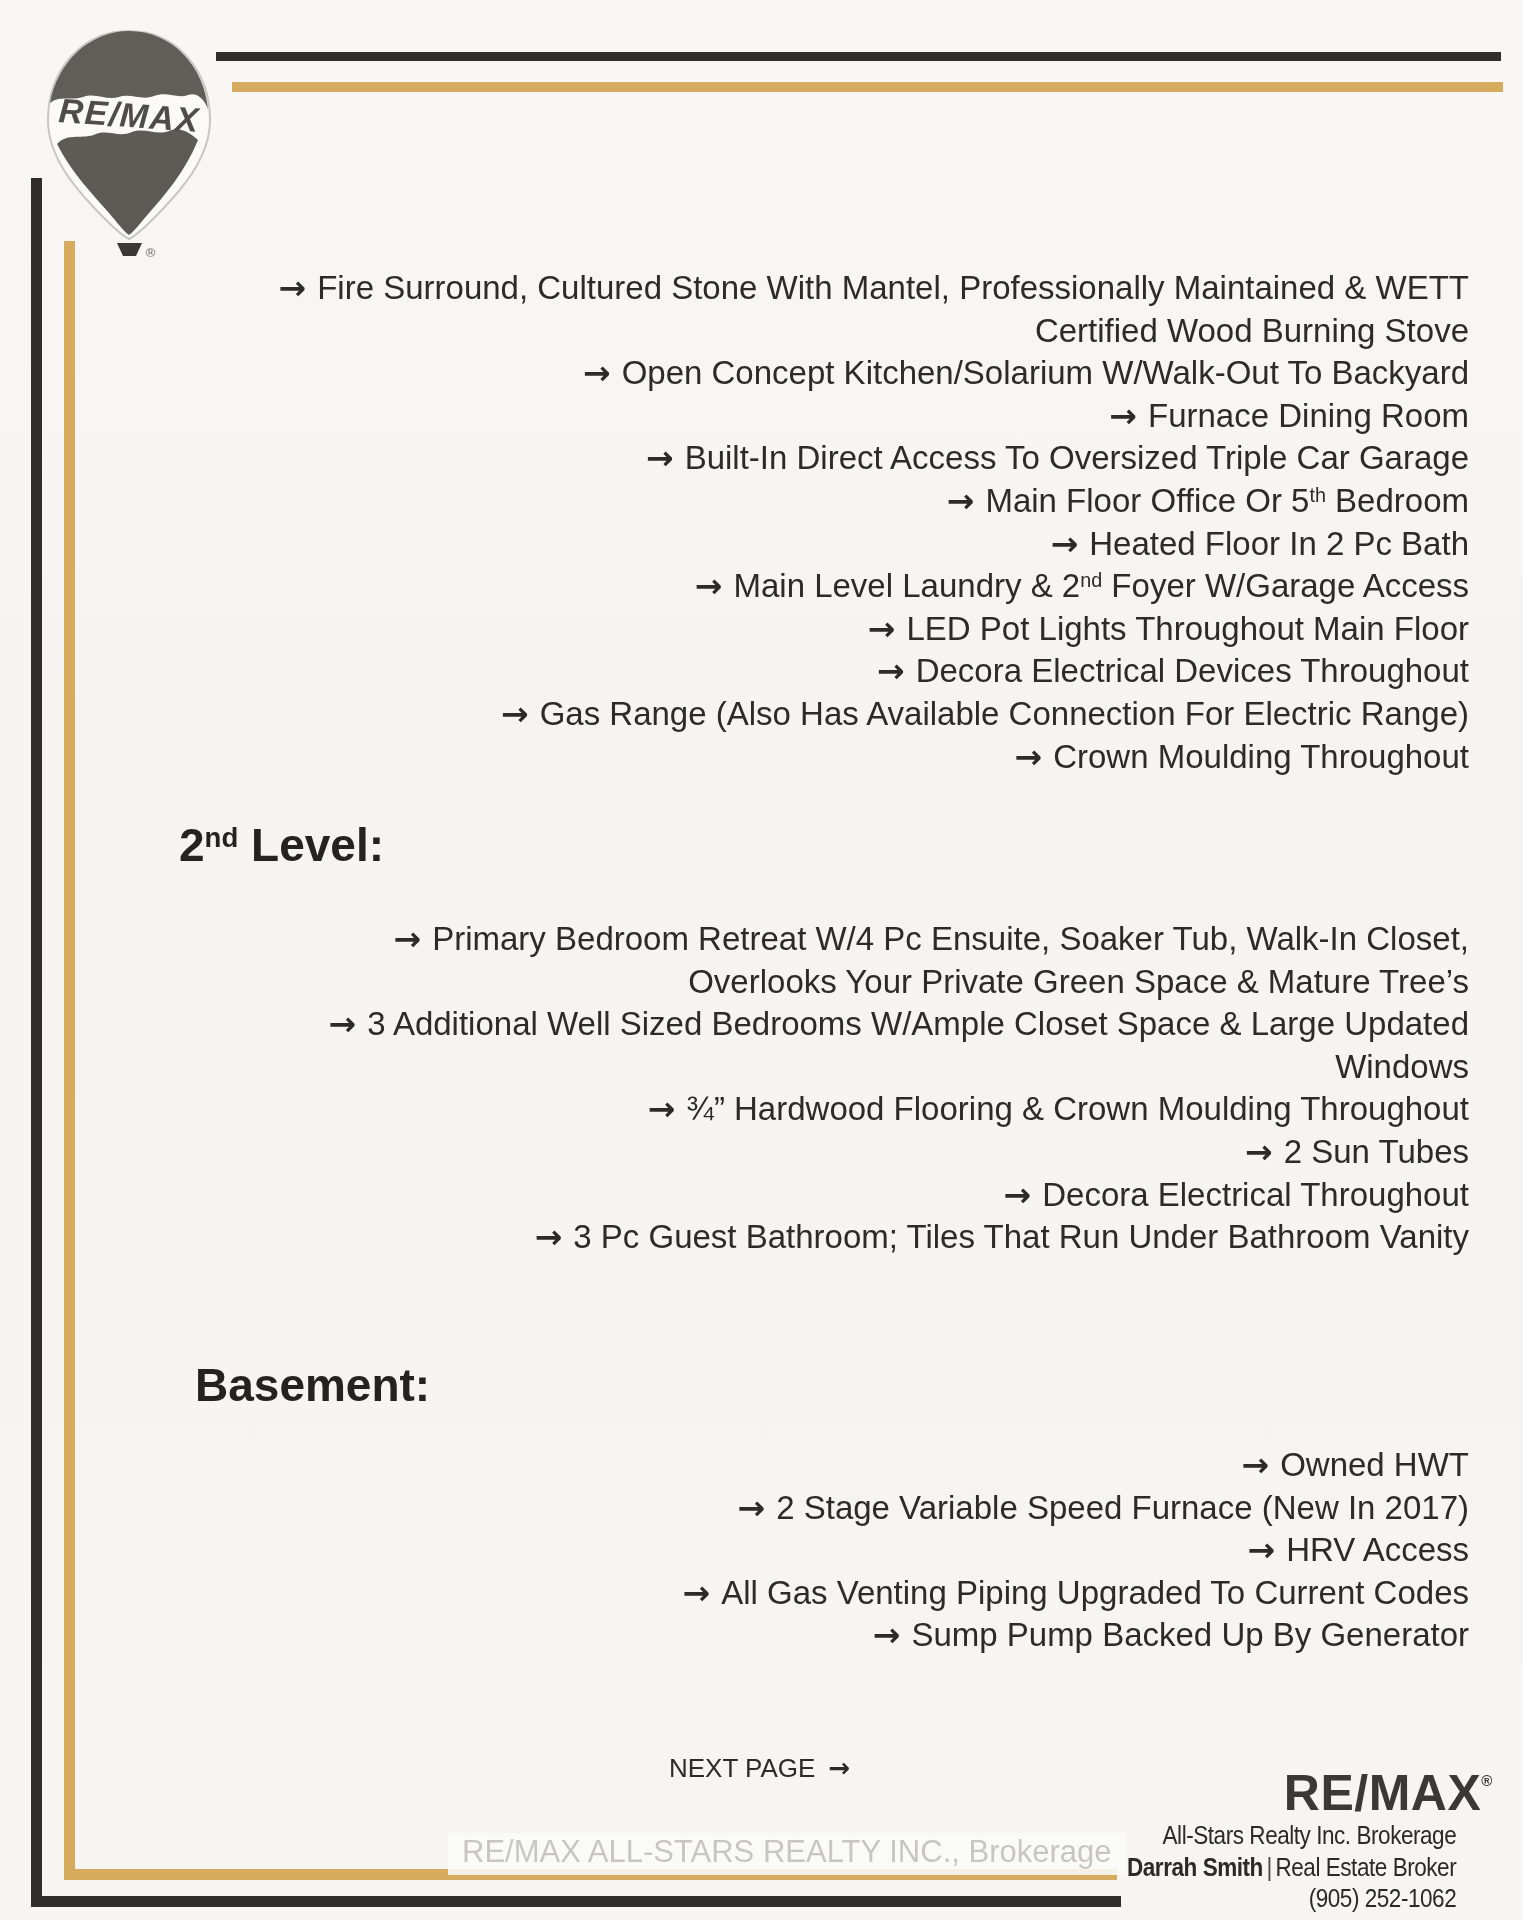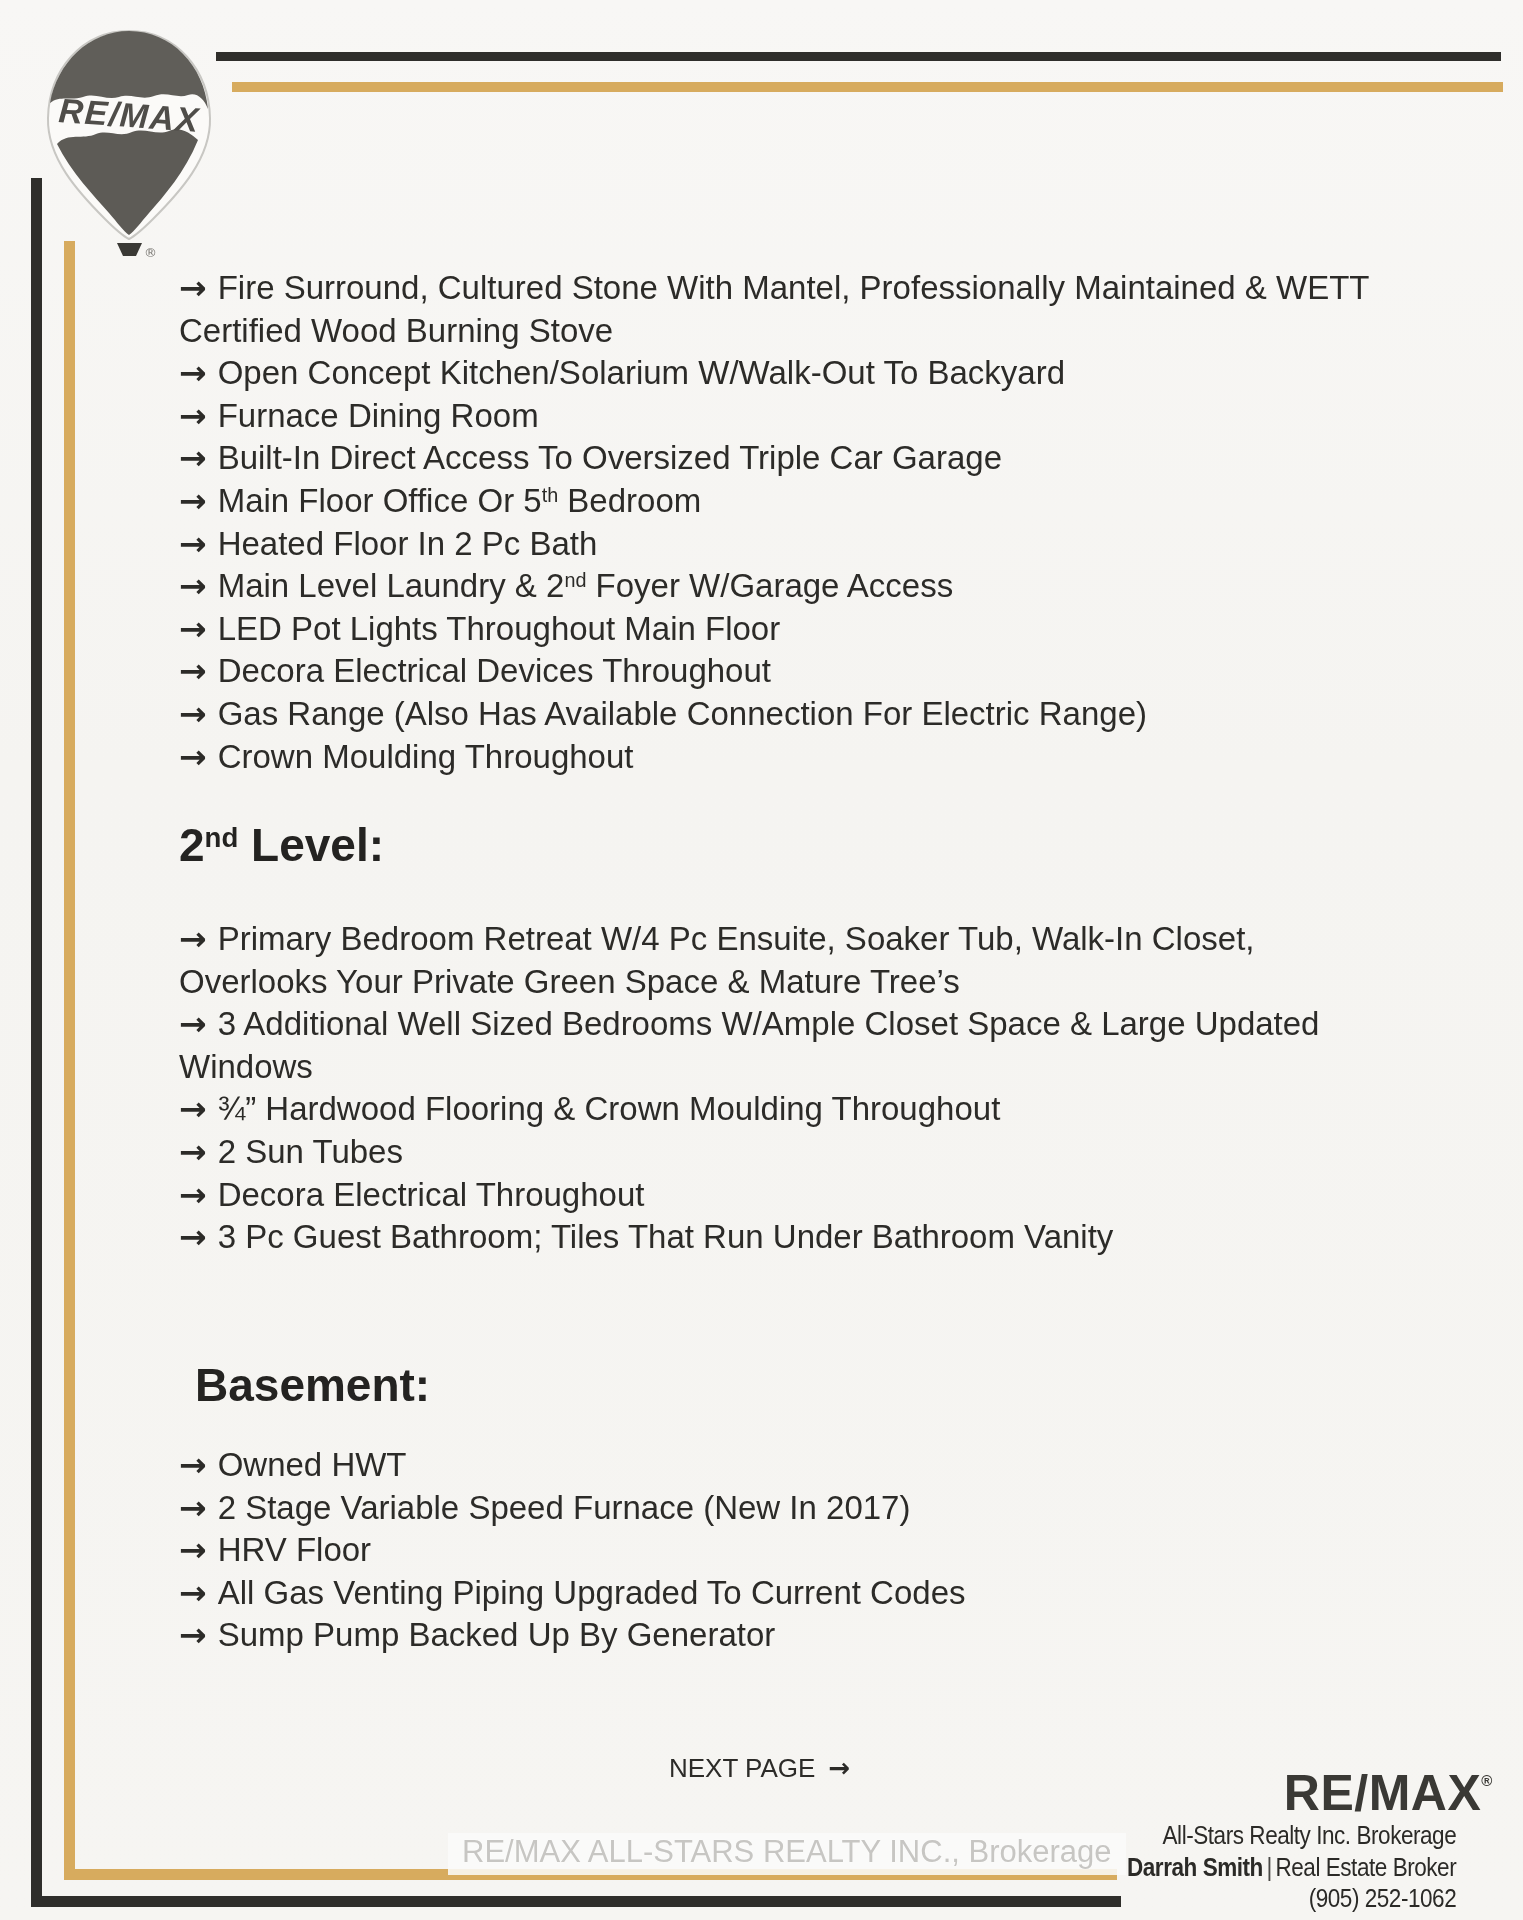--- a/index.html
+++ b/index.html
@@ -22,21 +22,21 @@
   .bar{position:absolute;}
   .top-black{left:216px;top:52px;width:1285px;height:9px;background:var(--ink);}
   .top-gold{left:232px;top:82px;width:1271px;height:10px;background:var(--gold);}
   .left-black{left:31px;top:178px;width:11px;height:1729px;background:var(--ink);}
   .left-gold{left:64px;top:241px;width:11px;height:1639px;background:var(--gold);}
   .bottom-gold{left:64px;top:1869px;width:1053px;height:11px;background:var(--gold);}
   .bottom-black{left:31px;top:1896px;width:1090px;height:11px;background:var(--ink);}
   
   .balloon{position:absolute;left:38px;top:28px;width:182px;height:232px;}
   
-  .sec{position:absolute;left:179px;width:1290px;font-size:33px;line-height:42.6px;color:var(--text);}
+  .sec{position:absolute;left:179px;width:1290px;font-size:33px;line-height:42.6px;color:var(--text);text-align:right;}
   #sec-main{top:267px;}
   #sec-level2{top:918px;}
   #sec-basement{top:1444px;}
   .heading{position:absolute;left:179px;margin:0;font-size:46px;line-height:52px;font-weight:700;color:#242321;}
   #h-level2{top:819px;text-align:center;}
   #h-basement{top:1359px;margin-left:16px;}
   sup{font-size:0.6em;line-height:0;vertical-align:baseline;position:relative;top:-0.5em;}
   .arrow{font-family:"DejaVu Sans",sans-serif;font-weight:700;margin-right:11px;letter-spacing:0;}
   .item{margin:0;}
   
@@ -164,21 +164,21 @@
   <div class="sec" id="sec-basement">
   <div class="item">
     <span class="arrow">→</span><span class="txt">Owned HWT</span>
   </div>
 
   <div class="item">
     <span class="arrow">→</span><span class="txt">2 Stage Variable Speed Furnace (New In 2017)</span>
   </div>
 
   <div class="item">
-    <span class="arrow">→</span><span class="txt">HRV Floor</span>
+    <span class="arrow">→</span><span class="txt">HRV Access</span>
   </div>
 
   <div class="item">
     <span class="arrow">→</span><span class="txt">All Gas Venting Piping Upgraded To Current Codes</span>
   </div>
 
   <div class="item">
     <span class="arrow">→</span><span class="txt">Sump Pump Backed Up By Generator</span>
   </div>
 

